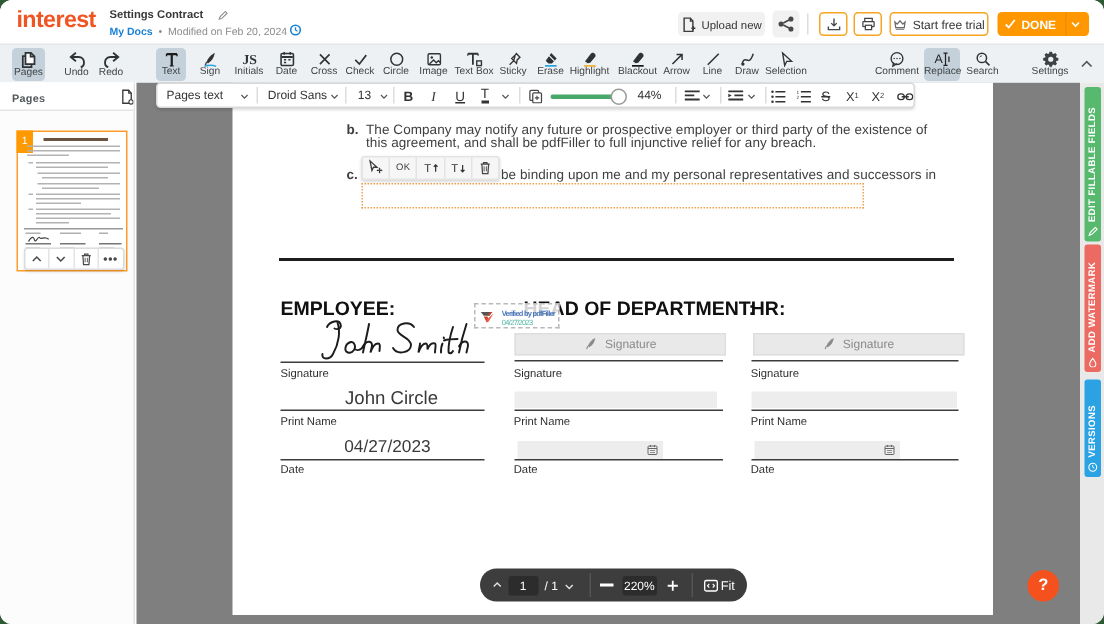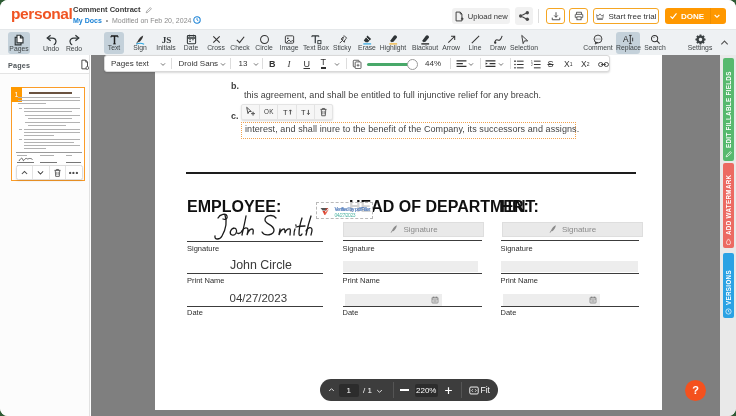--- a/index.html
+++ b/index.html
@@ -38,36 +38,37 @@
 
 #pill{position:absolute;left:320px;top:379px;width:178px;height:22px;background:#3d3d3d;border-radius:11px;color:#fff;}
 .pillbox{position:absolute;top:4.5px;height:13px;background:#2c2c2c;border-radius:2px;color:#fff;font-size:8px;display:flex;align-items:center;justify-content:center;}
 #help{position:absolute;left:685px;top:380px;width:21px;height:21px;border-radius:50%;background:#f4511e;color:#fff;font-size:11px;font-weight:700;text-align:center;line-height:21px;}
 .tl{position:absolute;height:1px;background:#b3b3b3;}
 .tlm{position:absolute;width:2.5px;height:1px;background:#b3b3b3;}
 .tsigcol{position:absolute;width:17px;height:1px;background:#777;}
 .tsiglbl{position:absolute;width:10px;height:1px;background:#b0b0b0;}
 .tcell{flex:1;display:flex;align-items:center;justify-content:center;border-right:1px solid #e4e4e4;}
 .mcell{flex:1;display:flex;align-items:center;justify-content:center;border-right:1px solid #e3e3e3;}
-.sighead{position:absolute;top:142.5px;font-size:16px;font-weight:700;color:#101010;}
+.sighead{position:absolute;top:142.5px;font-size:13px;font-weight:700;color:#101010;}
 .sigline{position:absolute;height:1px;background:#3c3c3c;}
 .siglbl{position:absolute;font-size:7.5px;color:#2e2e2e;}
 .sigbtn{position:absolute;height:15px;background:#e9e9e9;border:1px solid #dedede;color:#8a8a8a;font-size:8px;display:flex;align-items:center;justify-content:center;}
 .sigfield{position:absolute;height:11.5px;background:#ededed;}
 </style>
 </head>
 <body>
 <div id="app">
   <div id="canvas"></div>
   <div id="page">
     <div class="doctext bold" style="left:76px;top:25.5px;">b.</div>
-    <div class="doctext" style="left:89px;top:35px;">this agreement, and shall be entitled to full injunctive relief for any breach.</div>
+    <div class="doctext" style="left:89px;top:25.5px;">The Company may notify any future or prospective employer or third party of the existence of</div>
+    <div class="doctext" style="left:89px;top:35px;">this agreement, and shall be pdfFiller to full injunctive relief for any breach.</div>
     <div class="doctext bold" style="left:76px;top:56px;">c.</div>
+    <div class="doctext" style="left:179px;top:56px;letter-spacing:0.05px;">be binding upon me and my personal representatives and successors in</div>
     <div style="position:absolute;left:86px;top:66.5px;width:335px;height:17px;border:1.2px dotted #f2a24e;"></div>
-    <div class="doctext" style="left:90px;top:68.5px;letter-spacing:0.08px;">interest, and shall inure to the benefit of the Company, its successors and assigns.</div>
     <div id="minitb" style="position:absolute;left:86px;top:48.5px;width:92px;height:16px;background:#f6f6f6;border:1px solid #e4e4e4;border-radius:2px;box-shadow:0 1px 2px rgba(0,0,0,0.15);display:flex;">
       <div class="mcell">
           <svg width="11" height="11" viewBox="0 0 13 13">
             <path d="M2 1.5 7.5 6.5H4.7L3.5 9z" fill="none" stroke="#3a3a3a" stroke-width="1"></path>
             <path d="M9.5 7v4M7.5 9h4" stroke="#3a3a3a" stroke-width="0.9"></path>
             <path d="M9.5 6.6 8.7 7.6h1.6zM9.5 11.4 8.7 10.4h1.6zM7.1 9 8.1 8.2v1.6zM11.9 9 10.9 8.2v1.6z" fill="#3a3a3a"></path>
           </svg>
         </div>
       <div class="mcell" style="font-size:6.3px;color:#3a3a3a;letter-spacing:0.3px;">OK</div>
       <div class="mcell">
@@ -167,22 +168,22 @@
           <path d="M5 8l4 8 3-2-2-6 7-6-5 1-2 5z" fill="#d93f2b"></path>
           <path d="M9 16l3-2 6-10-9 8z" fill="#e8604c"></path>
         </svg>
       <svg style="position:absolute;left:17px;top:2px;" width="39" height="13">
           <text x="0.5" y="5.5" font-size="5" font-weight="bold" fill="#4a76b8" textLength="36" font-family="Liberation Sans">Verified by pdfFiller</text>
           <text x="0.5" y="11.5" font-size="5" fill="#51b5a4" textLength="21" font-family="Liberation Sans">04/27/2023</text>
         </svg>
     </div>
   </div>
   <div id="header">
-    <div id="logo">personal</div>
-    <div id="dtitle">Comment Contract</div>
+    <div id="logo">interest</div>
+    <div id="dtitle">Settings Contract</div>
     <div id="dsub"><a>My Docs</a> &nbsp;•&nbsp; Modified on Feb 20, 2024 <svg width="8" height="8" viewBox="0 0 12 12" style="vertical-align:-1px;">
           <circle cx="6" cy="6" r="4.8" fill="none" stroke="#1a82d6" stroke-width="1.6"></circle>
           <path d="M6 3.2v2.8l2 1.2" stroke="#1a82d6" stroke-width="1.3" fill="none"></path>
         </svg></div>
     <svg class="abs" style="left:145px;top:7px;" width="7" height="7" viewBox="0 0 12 12">
         <path d="M2 10l1-3 6-6 2 2-6 6z" fill="none" stroke="#888" stroke-width="1.2"></path>
       </svg>
     <div class="hbtn" style="left:452px;width:58px;background:#f1f1f1;font-size:7.6px;">
       <svg width="10" height="11" viewBox="0 0 12 13" style="margin-right:3.5px;">
           <path d="M2.5 1.2h5L9.5 3.5V11.8H2.5z" fill="none" stroke="#3c3c3c" stroke-width="1.15"></path>

